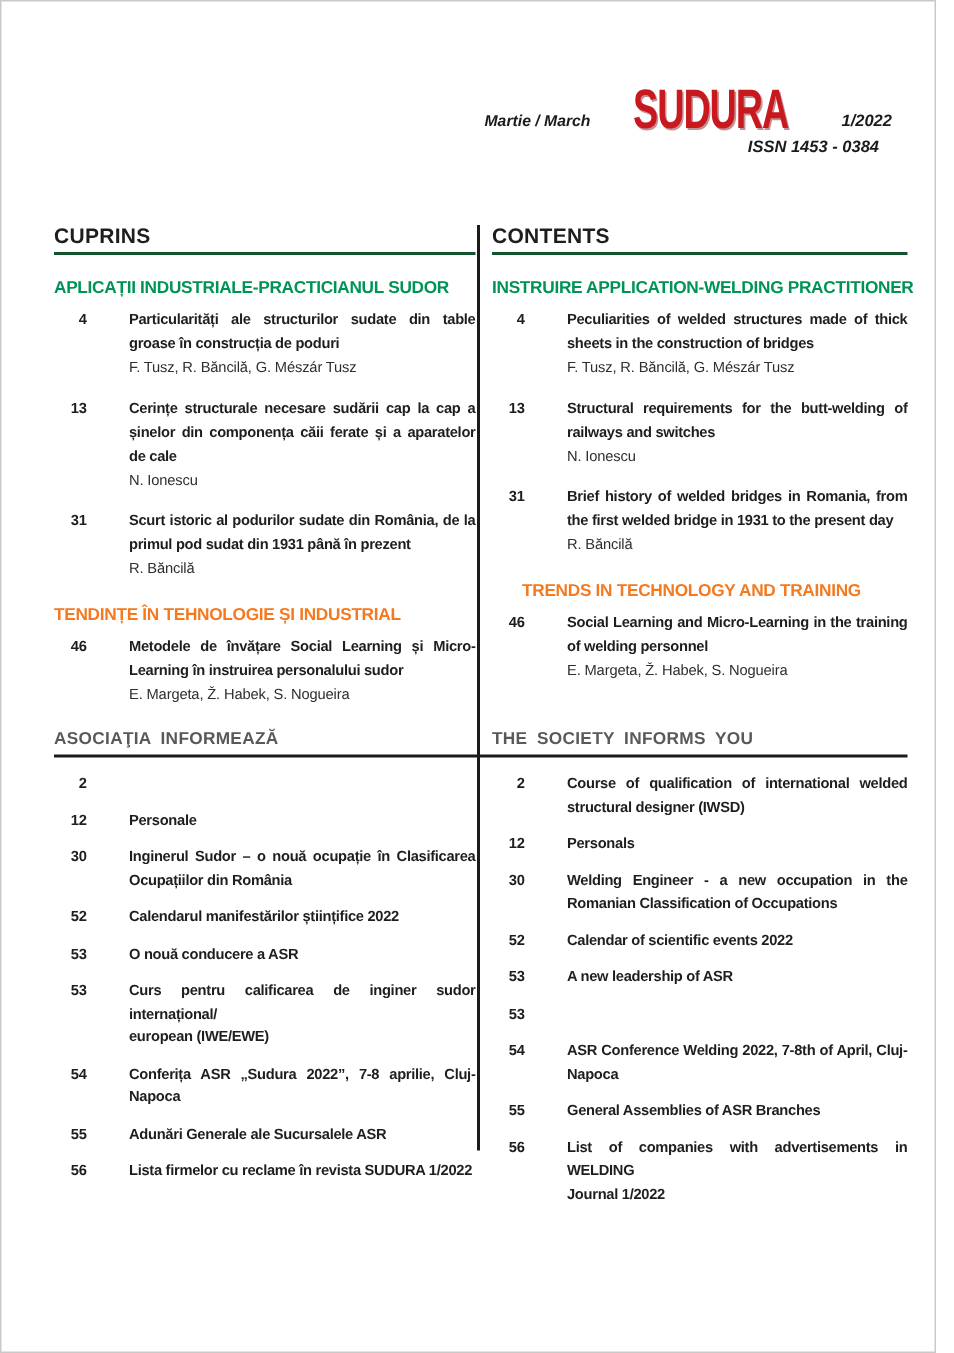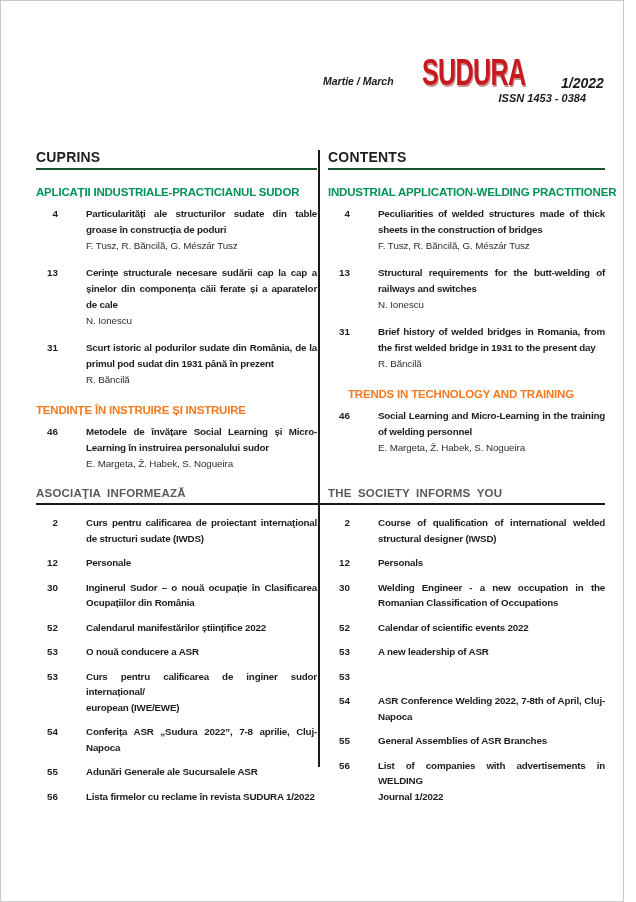--- a/index.html
+++ b/index.html
@@ -8,21 +8,21 @@
     border:1px solid #c9c9c9;box-sizing:border-box;overflow:hidden;
     font-family:Liberation Sans, sans-serif;color:#1e1e1e;
   }
   
   .month{position:absolute;left:322px;top:74px;font-size:10.5px;font-weight:bold;font-style:italic;color:#1b1b1b;}
   .logo{
     position:absolute;left:421px;top:51px;font-size:37px;font-weight:bold;
     letter-spacing:-1px;display:inline-block;transform:scaleX(0.68);transform-origin:left top;
     text-shadow:1.5px 1.5px 0 rgba(125,10,16,0.45);
   }
-  .issue{position:absolute;left:560px;top:74px;font-size:14px;font-weight:bold;font-style:italic;color:#1b1b1b;}
+  .issue{position:absolute;left:560px;top:74px;font-size:11px;font-weight:bold;font-style:italic;color:#1b1b1b;}
   .issn{position:absolute;right:37px;top:91px;font-size:11px;font-weight:bold;font-style:italic;color:#1b1b1b;}
   
   .col-main{position:absolute;top:148px;}
   #col-main-0{left:35px;width:281px;}
   #col-main-1{left:327px;width:277px;}
   .divider{position:absolute;left:317px;top:149px;width:2px;height:617px;background:#1b1b1b;}
   .toc-title{font-size:14px;font-weight:bold;letter-spacing:0.2px;padding-bottom:3px;border-bottom:2px solid #14532d;}
   .sec-heading{font-size:11.5px;font-weight:bold;letter-spacing:-0.2px;white-space:nowrap;margin:16px 0 8px 0;}
   .entry{display:flex;margin-bottom:11px;}
   .num{width:22px;flex-shrink:0;text-align:right;font-weight:bold;font-size:9.8px;line-height:16px;}
@@ -70,32 +70,32 @@
           <div class="authors">N. Ionescu</div>
         </div>
       </div>
       <div class="entry">
         <div class="num">31</div>
         <div class="entry-body">
           <div class="title">Scurt istoric al podurilor sudate din România, de la primul pod sudat din 1931 până în prezent</div>
           <div class="authors">R. Băncilă</div>
         </div>
       </div>
-      <div class="sec-heading" style="color: rgb(244, 121, 31);">TENDINȚE ÎN INSTRUIRE ȘI INSTRUIRE</div>
+      <div class="sec-heading" style="color: rgb(244, 121, 31);">TENDINȚE ÎN TEHNOLOGIE ȘI INDUSTRIAL</div>
       <div class="entry">
         <div class="num">46</div>
         <div class="entry-body">
           <div class="title">Metodele de învățare Social Learning și Micro-Learning în instruirea personalului sudor</div>
           <div class="authors">E. Margeta, Ž. Habek, S. Nogueira</div>
         </div>
       </div>
     </div>
   <div class="col-main" id="col-main-1">
       <div class="toc-title">CONTENTS</div>
-      <div class="sec-heading" style="color: rgb(0, 147, 87);">INDUSTRIAL APPLICATION-WELDING PRACTITIONER</div>
+      <div class="sec-heading" style="color: rgb(0, 147, 87);">INSTRUIRE APPLICATION-WELDING PRACTITIONER</div>
       <div class="entry">
         <div class="num">4</div>
         <div class="entry-body">
           <div class="title">Peculiarities of welded structures made of thick sheets in the construction of bridges</div>
           <div class="authors">F. Tusz, R. Băncilă, G. Mészár Tusz</div>
         </div>
       </div>
       <div class="entry">
         <div class="num">13</div>
         <div class="entry-body">
@@ -119,23 +119,20 @@
         </div>
       </div>
     </div>
 
   <div class="society-head" id="society-head-0" style="color: rgb(88, 89, 91);">ASOCIAŢIA INFORMEAZĂ</div>
   <div class="society-head" id="society-head-1" style="color: rgb(88, 89, 91);">THE SOCIETY INFORMS YOU</div>
   <div class="society-rule"></div>
   <div class="society-list" id="society-list-0">
       <div class="soc-entry">
         <div class="num">2</div>
-        <div class="entry-body">
-          <div class="soc-title">Curs pentru calificarea de proiectant internaţional de structuri sudate (IWDS)</div>
-        </div>
       </div>
       <div class="soc-entry">
         <div class="num">12</div>
         <div class="entry-body">
           <div class="soc-title">Personale</div>
         </div>
       </div>
       <div class="soc-entry">
         <div class="num">30</div>
         <div class="entry-body">

